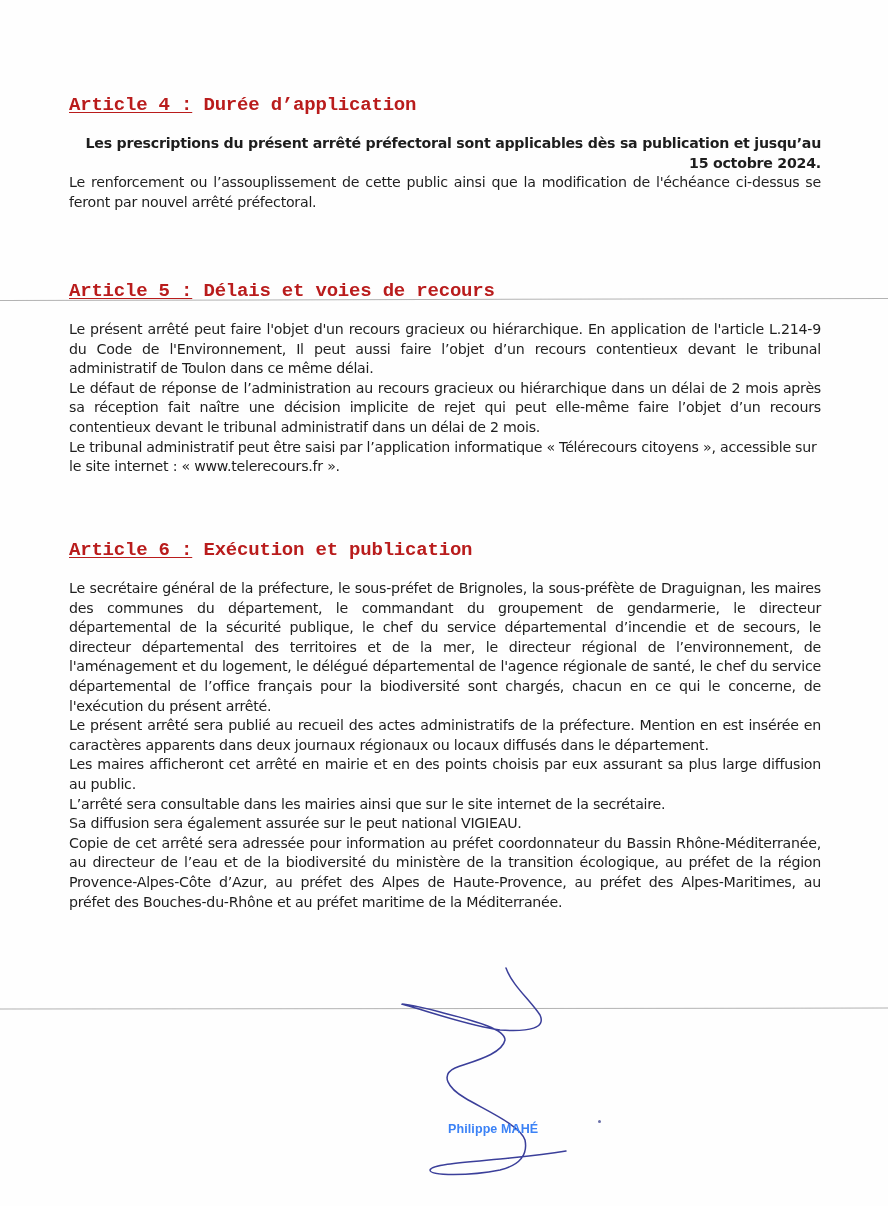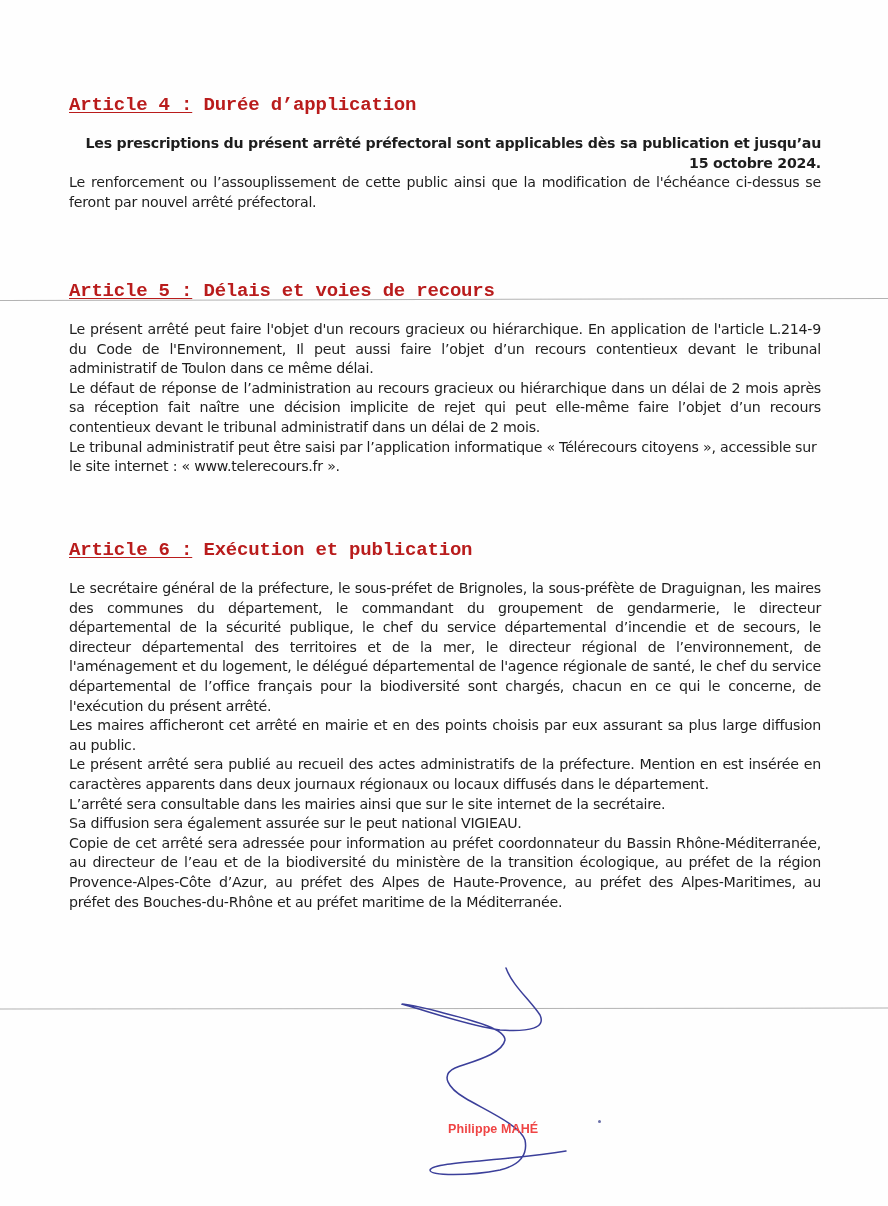--- a/index.html
+++ b/index.html
@@ -61,21 +61,21 @@
       width: 888px; height: 1206px;
       pointer-events: none;
     }
     .signer {
       position: absolute;
       left: 448px;
       top: 1122px;
       font-family: "Liberation Sans", sans-serif;
       font-weight: bold;
       font-size: 12.5px;
-      color: #ef4444;
+      color: #3b82f6;
       letter-spacing: 0.1px;
     }
     .speck {
       position: absolute;
       width: 3px; height: 3px;
       border-radius: 50%;
       background: #6a6fa8;
     }
   </style>
 </head>
@@ -95,22 +95,22 @@
   <section class="article" style="top:256px;margin-top:25px;">
     <h2 class="heading"><span class="num">Article 5 :</span><span> Délais et voies de recours</span></h2>
     <p class="para">Le présent arrêté peut faire l'objet d'un recours gracieux ou hiérarchique. En application de l'article L.214-9 du Code de l'Environnement, Il peut aussi faire l’objet d’un recours contentieux devant le tribunal administratif de Toulon dans ce même délai.</p>
     <p class="para">Le défaut de réponse de l’administration au recours gracieux ou hiérarchique dans un délai de 2 mois après sa réception fait naître une décision implicite de rejet qui peut elle-même faire l’objet d’un recours contentieux devant le tribunal administratif dans un délai de 2 mois.</p>
     <p class="para left">Le tribunal administratif peut être saisi par l’application informatique « Télérecours citoyens », accessible sur le site internet : « www.telerecours.fr ».</p>
   </section>
 
   <section class="article" style="top:497px;margin-top:43px;">
     <h2 class="heading"><span class="num">Article 6 :</span><span> Exécution et publication</span></h2>
     <p class="para">Le secrétaire général de la préfecture, le sous-préfet de Brignoles, la sous-préfète de Draguignan, les maires des communes du département, le commandant du groupement de gendarmerie, le directeur départemental de la sécurité publique, le chef du service départemental d’incendie et de secours, le directeur départemental des territoires et de la mer, le directeur régional de l’environnement, de l'aménagement et du logement, le délégué départemental de l'agence régionale de santé, le chef du service départemental de l’office français pour la biodiversité sont chargés, chacun en ce qui le concerne, de l'exécution du présent arrêté.</p>
+    <p class="para">Le présent arrêté sera publié au recueil des actes administratifs de la préfecture. Mention en est insérée en caractères apparents dans deux journaux régionaux ou locaux diffusés dans le département.</p>
     <p class="para">Les maires afficheront cet arrêté en mairie et en des points choisis par eux assurant sa plus large diffusion au public.</p>
-    <p class="para">Le présent arrêté sera publié au recueil des actes administratifs de la préfecture. Mention en est insérée en caractères apparents dans deux journaux régionaux ou locaux diffusés dans le département.</p>
     <p class="para left">L’arrêté sera consultable dans les mairies ainsi que sur le site internet de la secrétaire.</p>
     <p class="para left">Sa diffusion sera également assurée sur le peut national VIGIEAU.</p>
     <p class="para">Copie de cet arrêté sera adressée pour information au préfet coordonnateur du Bassin Rhône-Méditerranée, au directeur de l’eau et de la biodiversité du ministère de la transition écologique, au préfet de la région Provence-Alpes-Côte d’Azur, au préfet des Alpes de Haute-Provence, au préfet des Alpes-Maritimes, au préfet des Bouches-du-Rhône et au préfet maritime de la Méditerranée.</p>
   </section>
 
   <svg class="signature" viewBox="0 0 888 1206">
     <path d="M506 968
          C 512 985, 530 1000, 540 1015
          C 546 1028, 530 1032, 500 1030
          C 470 1026, 430 1012, 405 1005

